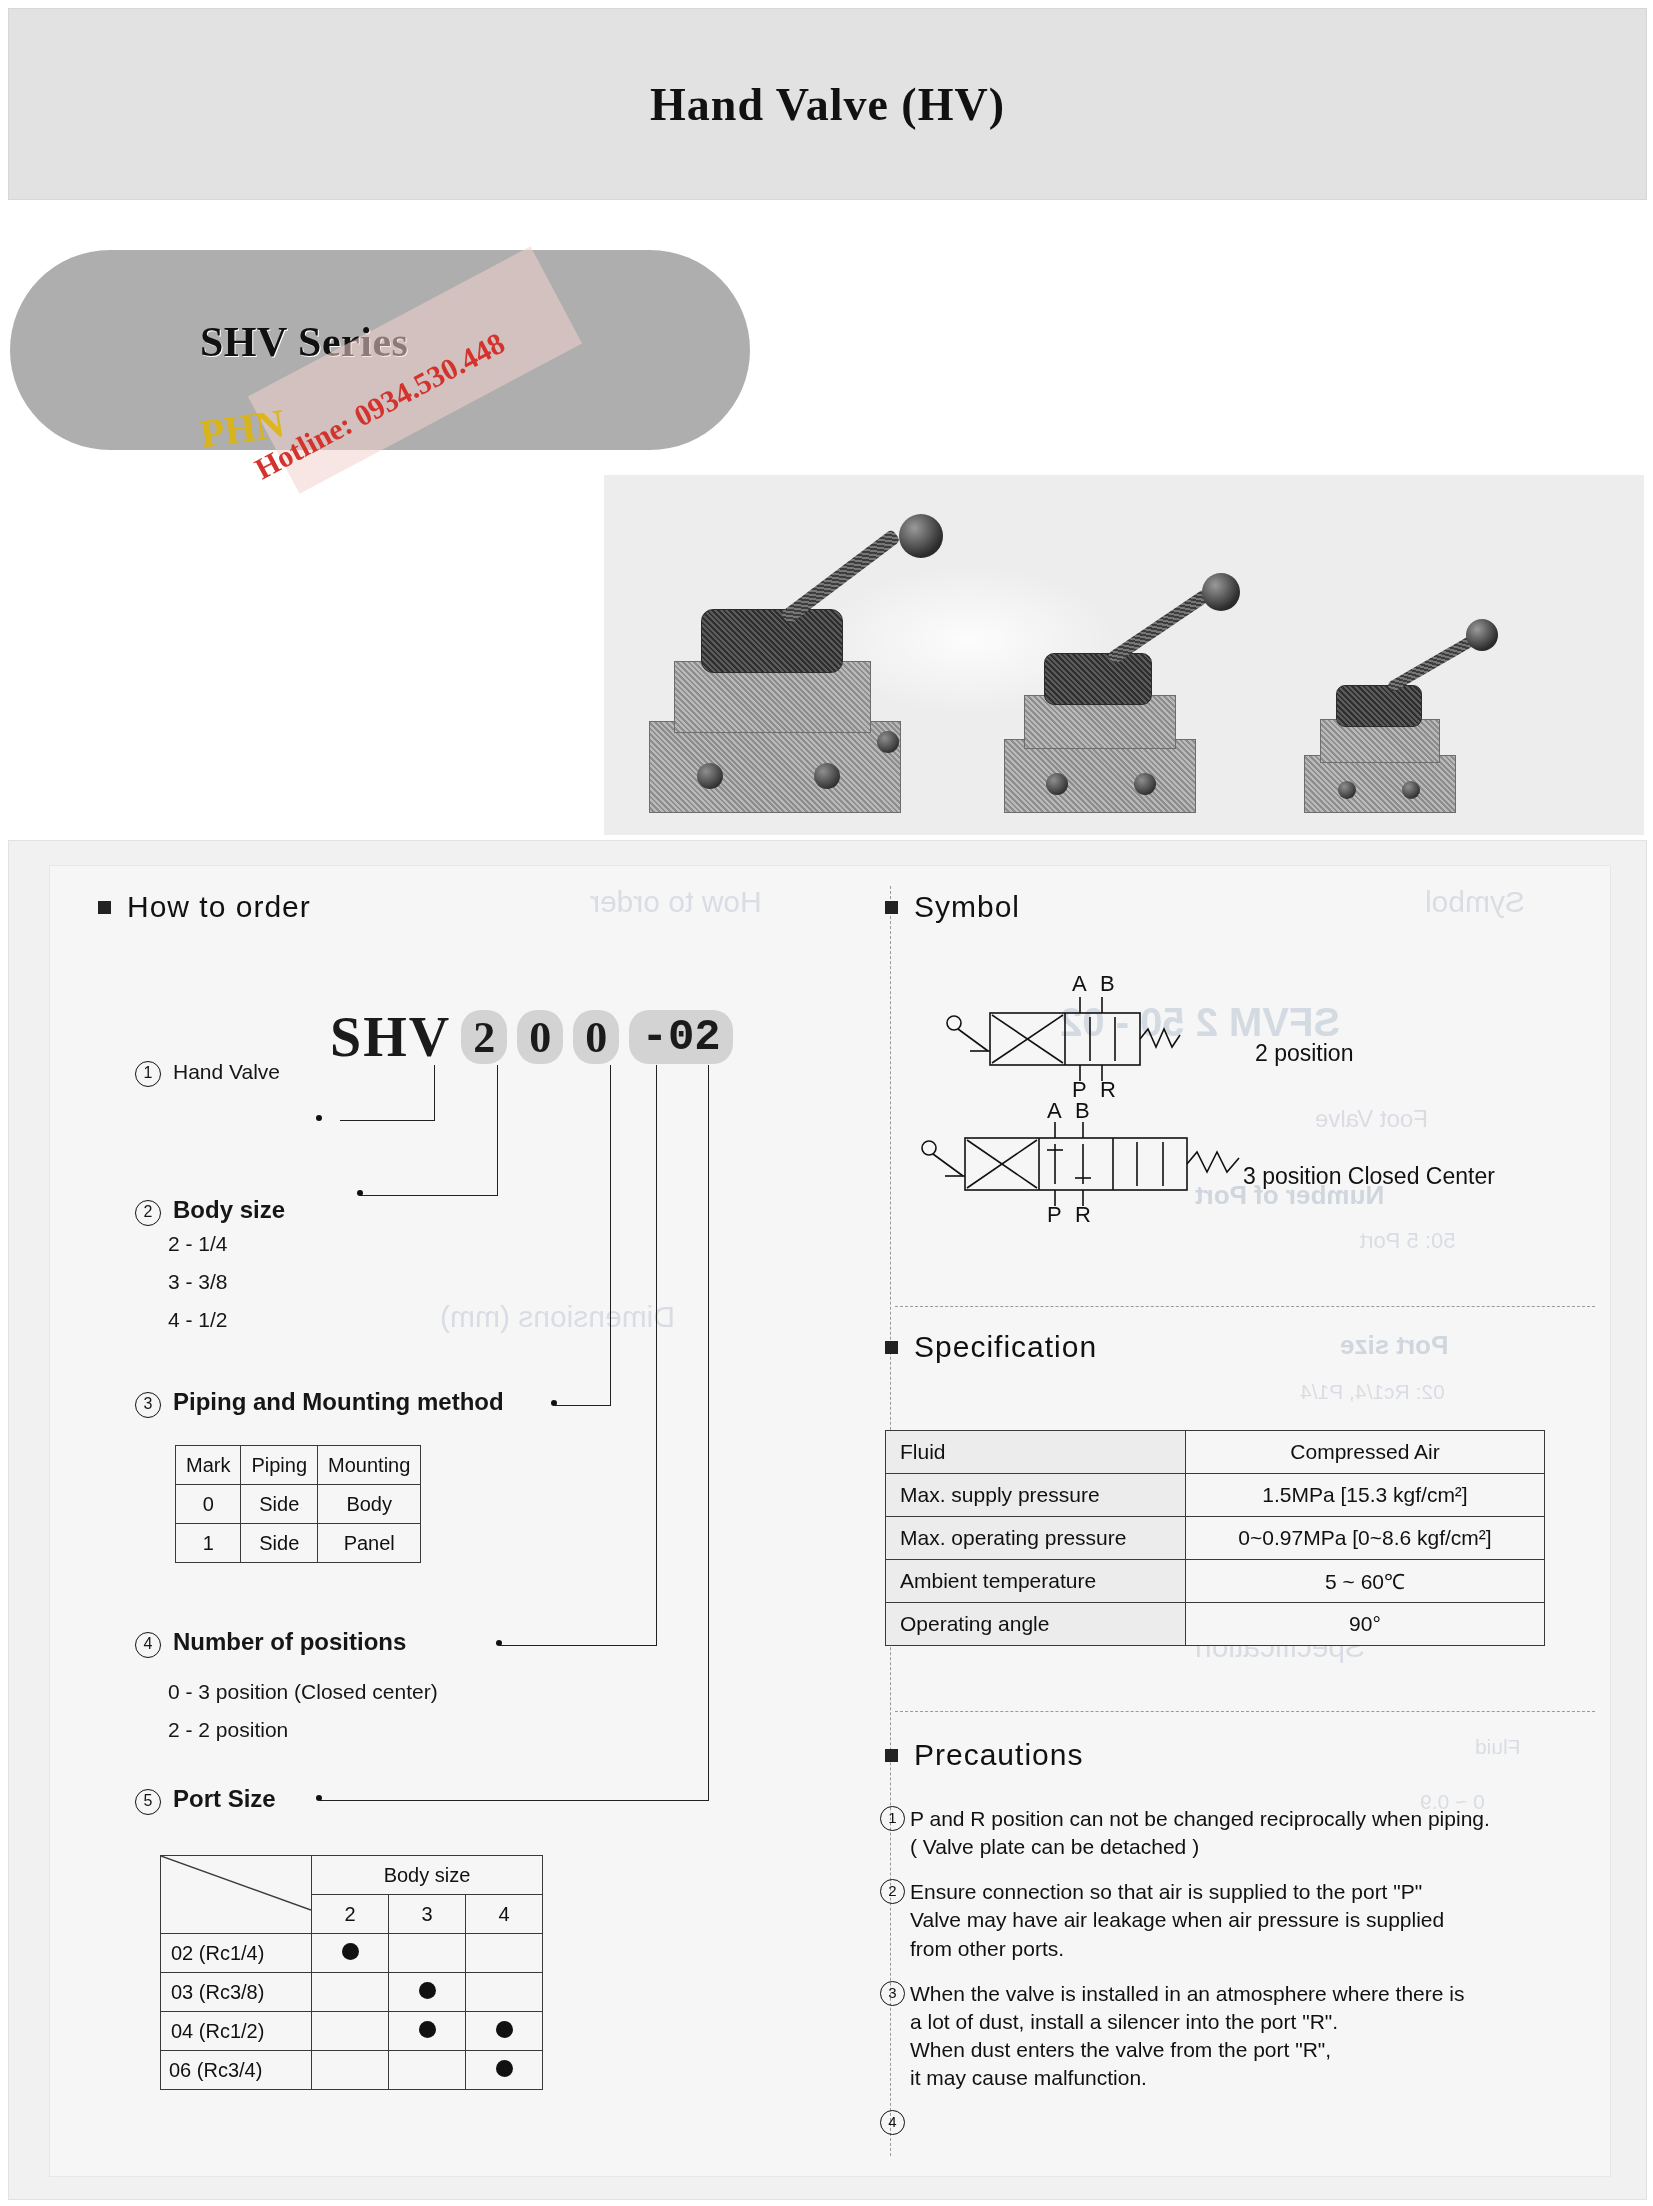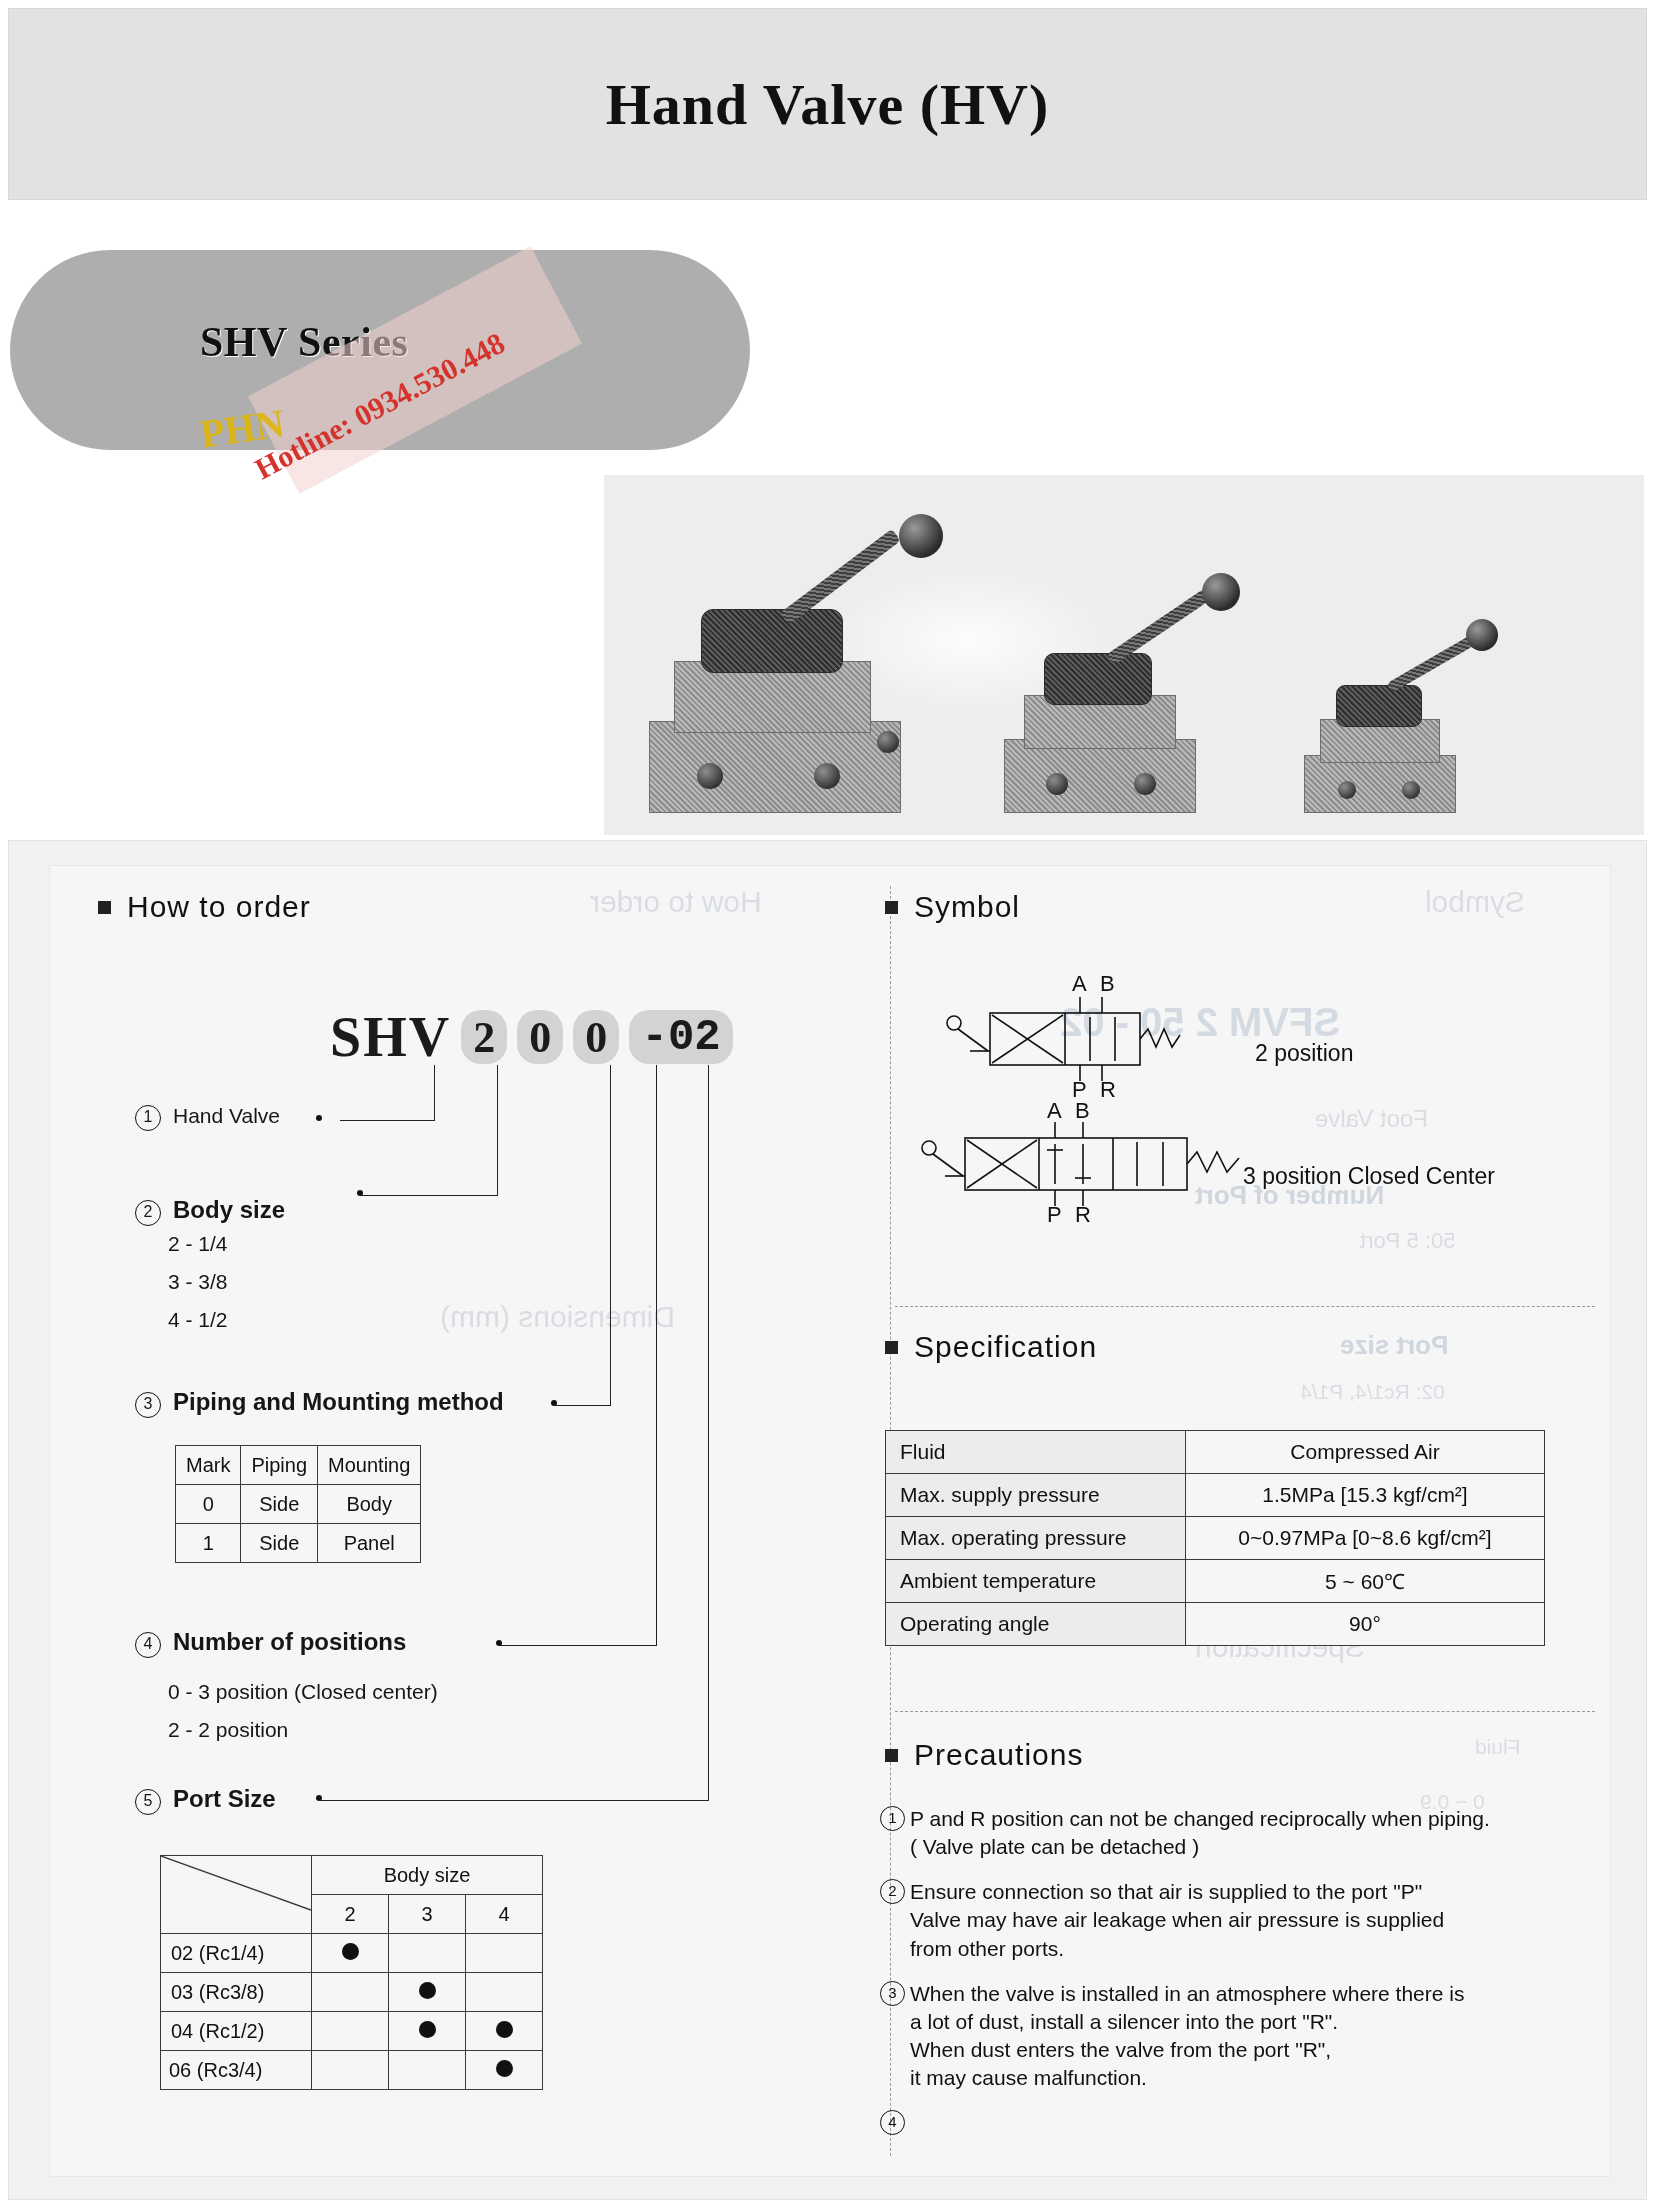--- a/index.html
+++ b/index.html
@@ -1,21 +1,21 @@
 <!DOCTYPE html>
 <html><head>
 <meta charset="utf-8">
 <style>
   html,body{margin:0;padding:0;background:#fff;}
   body{width:1653px;height:2206px;position:relative;font-family:"Liberation Sans",sans-serif;color:#1b1b1b;overflow:hidden;}
 
   
   .header{position:absolute;left:8px;top:8px;width:1637px;height:190px;background:#e2e2e2;border:1px solid #d7d7d7;}
   .header-title{position:absolute;left:0;top:0;width:100%;height:100%;display:flex;align-items:center;justify-content:center;
-     font-family:"Liberation Serif",serif;font-weight:bold;font-size:58px;letter-spacing:1px;color:#111;}
+     font-family:"Liberation Serif",serif;font-weight:bold;font-size:46px;letter-spacing:1px;color:#111;}
 
   
   .series-pill{position:absolute;left:10px;top:250px;width:740px;height:200px;background:#aeaeae;border-radius:100px;}
   .series-label{position:absolute;left:200px;top:318px;font-family:"Liberation Serif",serif;font-weight:bold;font-size:42px;
      color:#111;letter-spacing:.5px;text-shadow:1px 1px 0 #fff;}
 
   
   .wm{position:absolute;left:215px;top:255px;width:430px;height:300px;pointer-events:none;}
   .wm-band{position:absolute;left:40px;top:60px;width:320px;height:110px;background:rgba(240,210,205,.55);transform:rotate(-28deg);}
   .wm-text{position:absolute;left:20px;top:110px;width:380px;transform:rotate(-28deg);font-family:"Liberation Serif",serif;
@@ -192,21 +192,21 @@
 <div class="ln lnv" style="left:656px;top:1065px;height:580px;"></div>
 <div class="ln lnh" style="left:500px;top:1645px;width:157px;"></div>
 <div class="ln lnv" style="left:708px;top:1065px;height:735px;"></div>
 <div class="ln lnh" style="left:320px;top:1800px;width:389px;"></div>
 <div class="dot" style="left:316px;top:1115px;"></div>
 <div class="dot" style="left:357px;top:1190px;"></div>
 <div class="dot" style="left:551px;top:1400px;"></div>
 <div class="dot" style="left:496px;top:1640px;"></div>
 <div class="dot" style="left:316px;top:1795px;"></div>
 
-<div class="legend" style="left:135px;top:1104px;">
+<div class="legend" style="left:135px;top:1060px;">
   <span class="circ">1</span><span>Hand Valve</span>
 </div>
 
 <div class="legend" style="left:135px;top:1180px;margin-top:16px;">
   <span class="circ">2</span><b>Body size</b>
 </div>
 <div class="legend" style="left:168px;top:1232px;">2 - 1/4</div>
 <div class="legend" style="left:168px;top:1270px;">3 - 3/8</div>
 <div class="legend" style="left:168px;top:1308px;">4 - 1/2</div>
 

